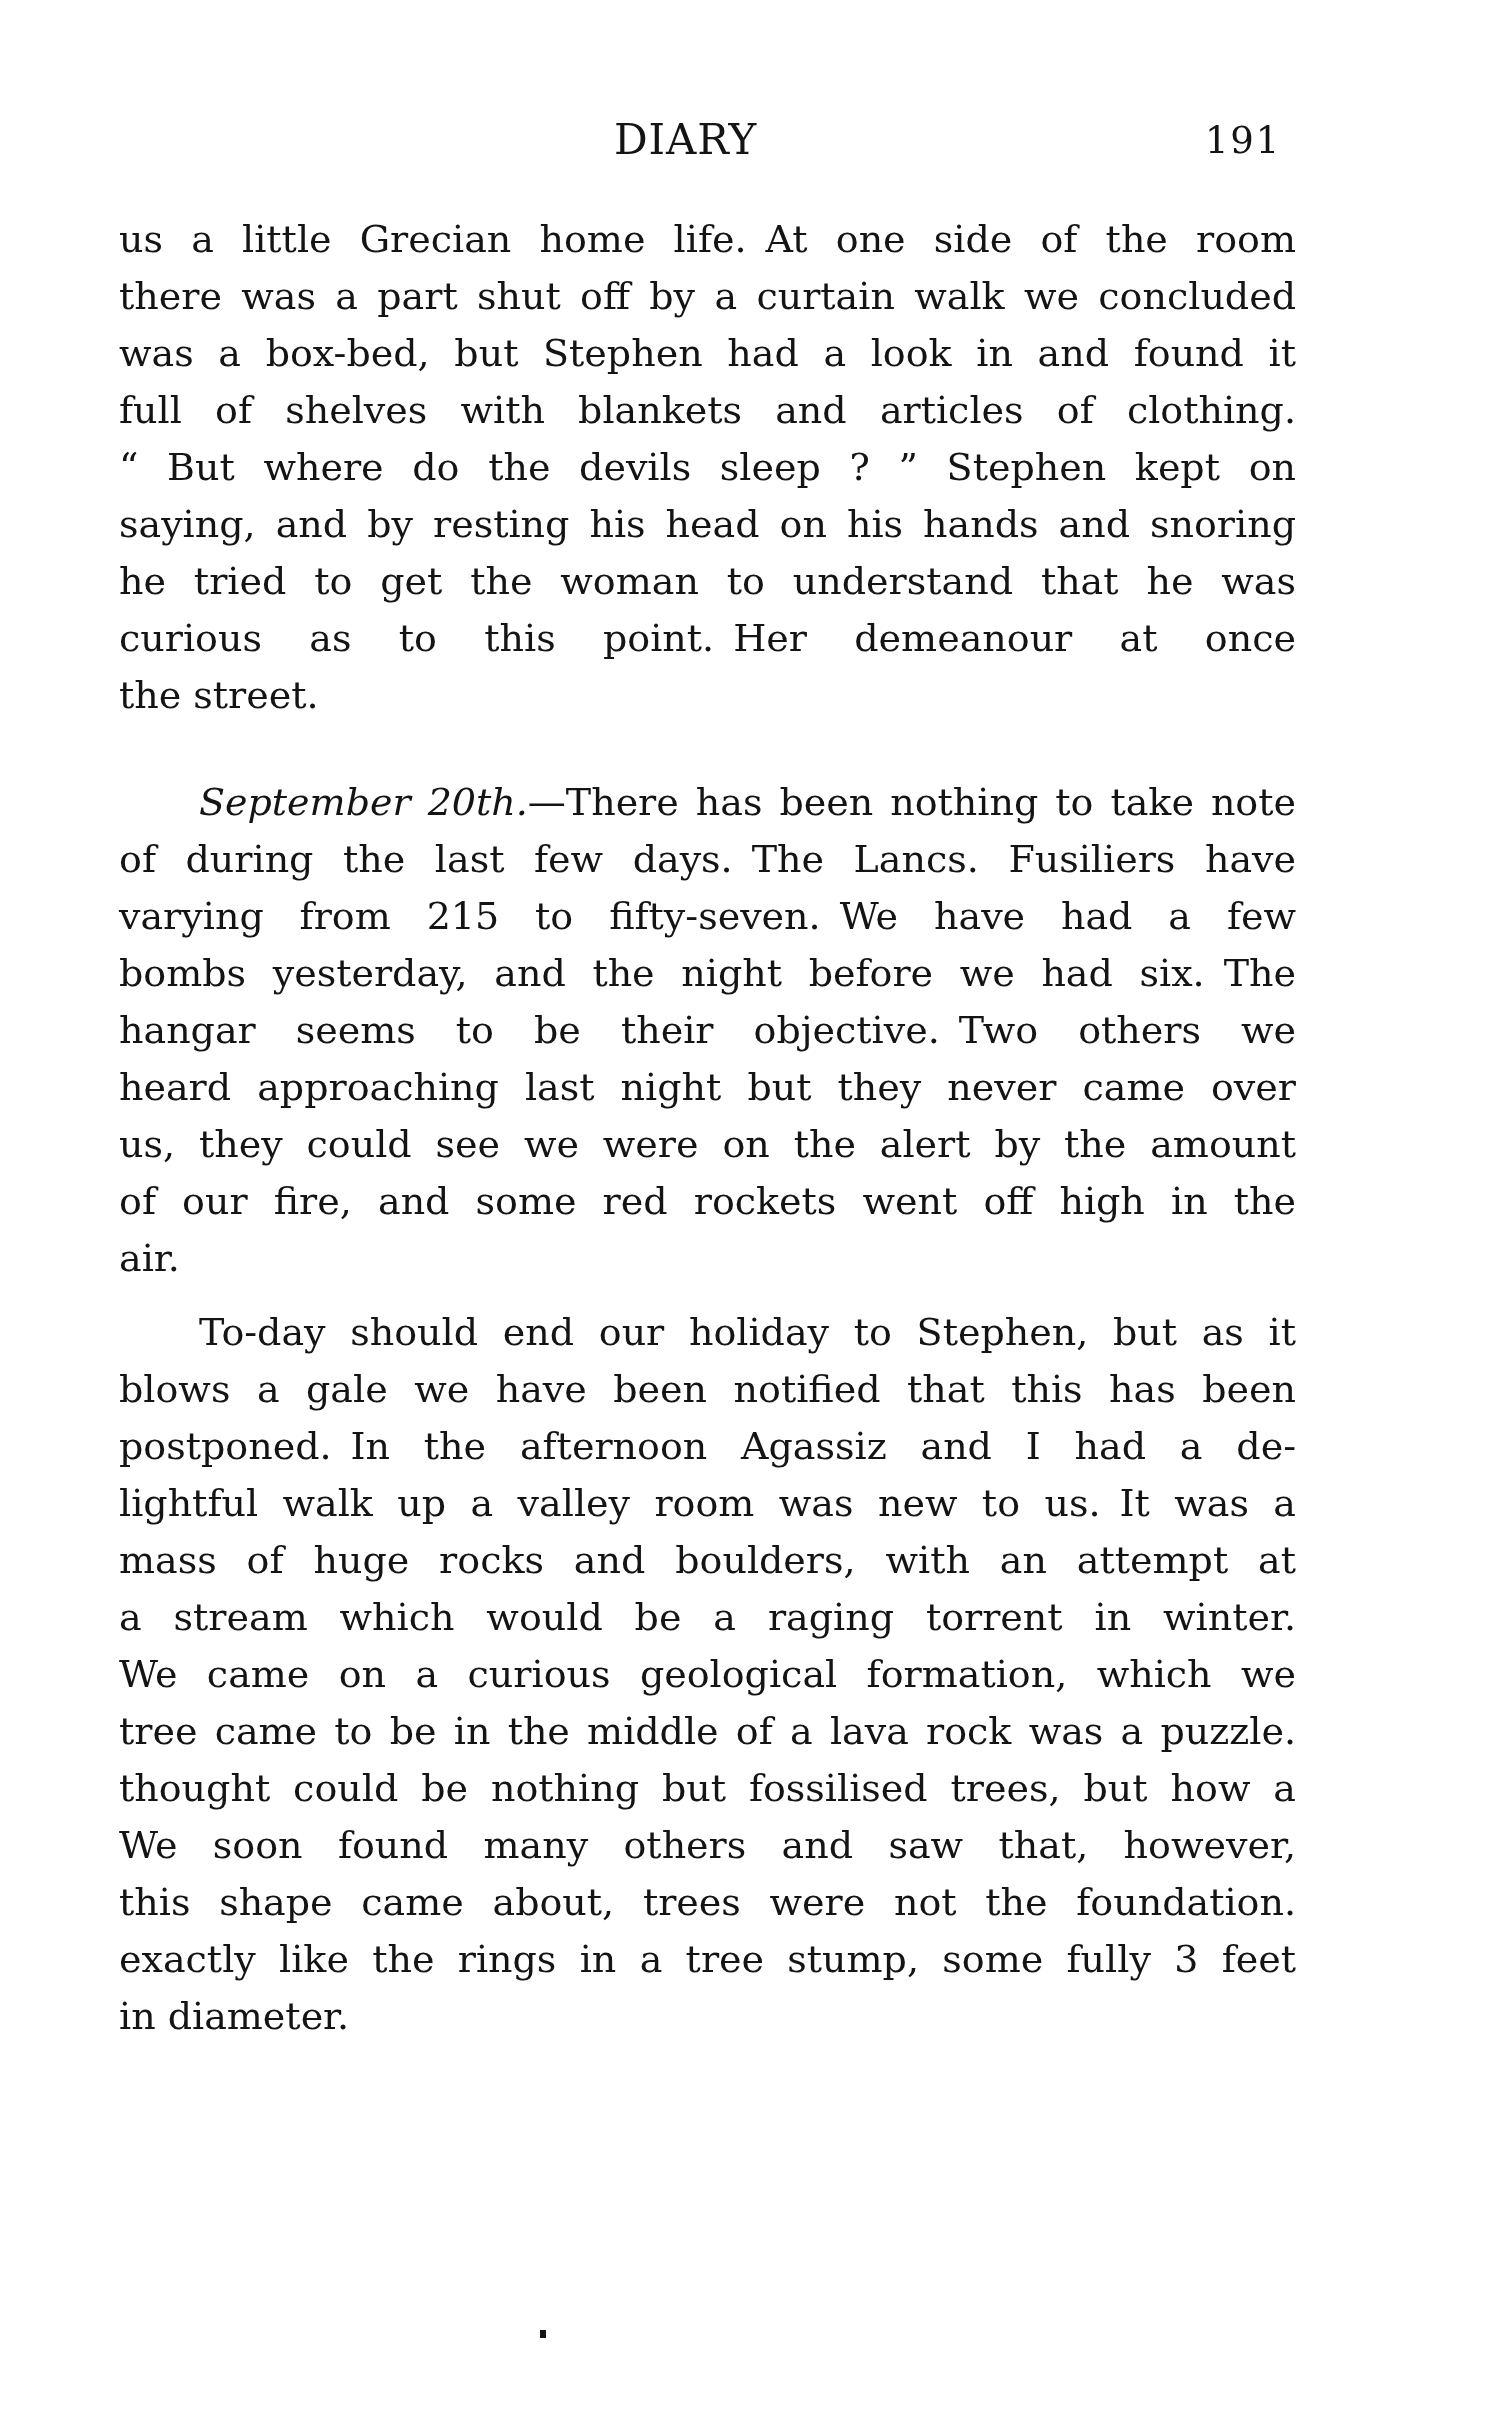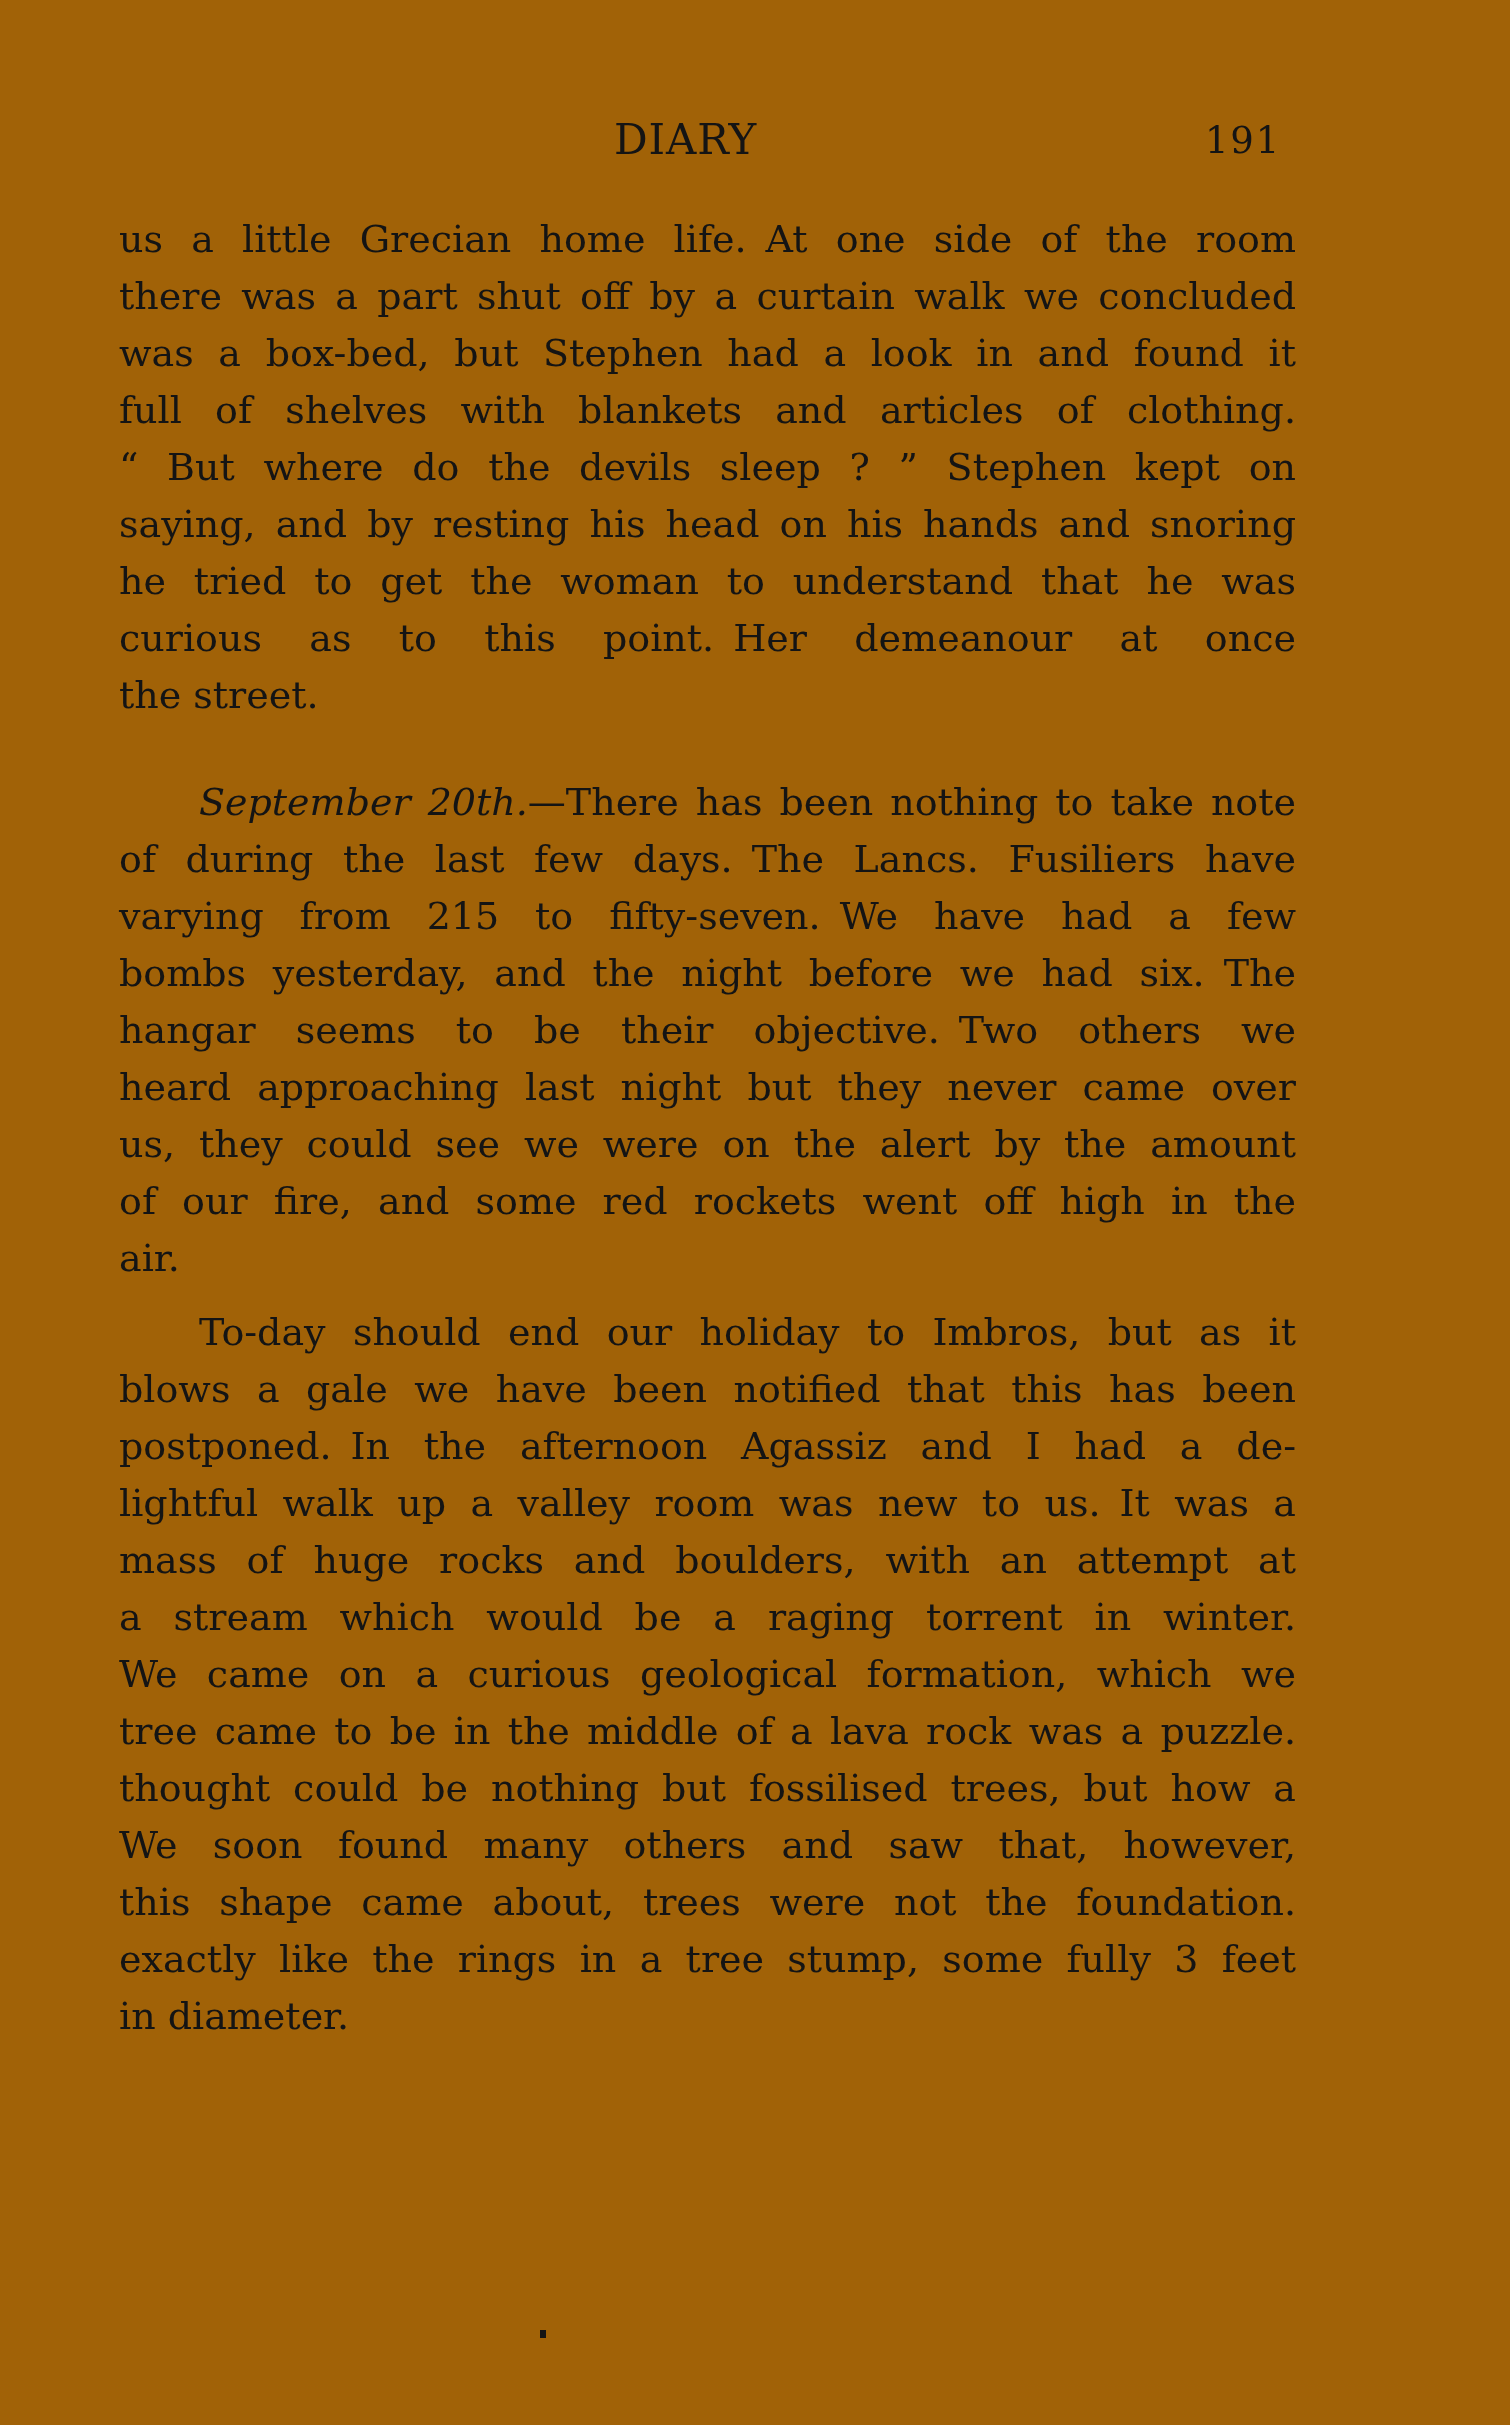--- a/index.html
+++ b/index.html
@@ -1,20 +1,20 @@
 <!DOCTYPE html>
 <html style="font-size:14.6px"><head>
 <meta charset="utf-8">
 <style>
   html,body { margin:0; padding:0; background:#e8e8e8; }
   .page {
     position:relative;
     width:1511px; height:2426px;
     margin:0 auto;
-    background:#a16207;
+    background:#ffffff;
     font-family:"DejaVu Serif", serif;
     color:#141414;
     overflow:hidden;
   }
   .running-head {
     position:absolute;
     top:115px; left:102px; width:1211px; height:55px;
   }
   .head-title {
     position:absolute;
@@ -81,21 +81,21 @@
         <div class="line">of during the last few days. The Lancs. Fusiliers have</div>
         <div class="line">varying from 215 to fifty-seven. We have had a few</div>
         <div class="line">bombs yesterday, and the night before we had six. The</div>
         <div class="line">hangar seems to be their objective. Two others we</div>
         <div class="line">heard approaching last night but they never came over</div>
         <div class="line">us, they could see we were on the alert by the amount</div>
         <div class="line">of our fire, and some red rockets went off high in the</div>
         <div class="line noj">air.</div>
       </div>
     <div class="paragraph">
-        <div class="line indent">To-day should end our holiday to Imbros, but as it</div>
+        <div class="line indent">To-day should end our holiday to Stephen, but as it</div>
         <div class="line">blows a gale we have been notified that this has been</div>
         <div class="line">postponed. In the afternoon Agassiz and I had a de-</div>
         <div class="line">lightful walk up a valley room was new to us. It was a</div>
         <div class="line">mass of huge rocks and boulders, with an attempt at</div>
         <div class="line">a stream which would be a raging torrent in winter.</div>
         <div class="line">We came on a curious geological formation, which we</div>
         <div class="line">tree came to be in the middle of a lava rock was a puzzle.</div>
         <div class="line">thought could be nothing but fossilised trees, but how a</div>
         <div class="line">We soon found many others and saw that, however,</div>
         <div class="line">this shape came about, trees were not the foundation.</div>

